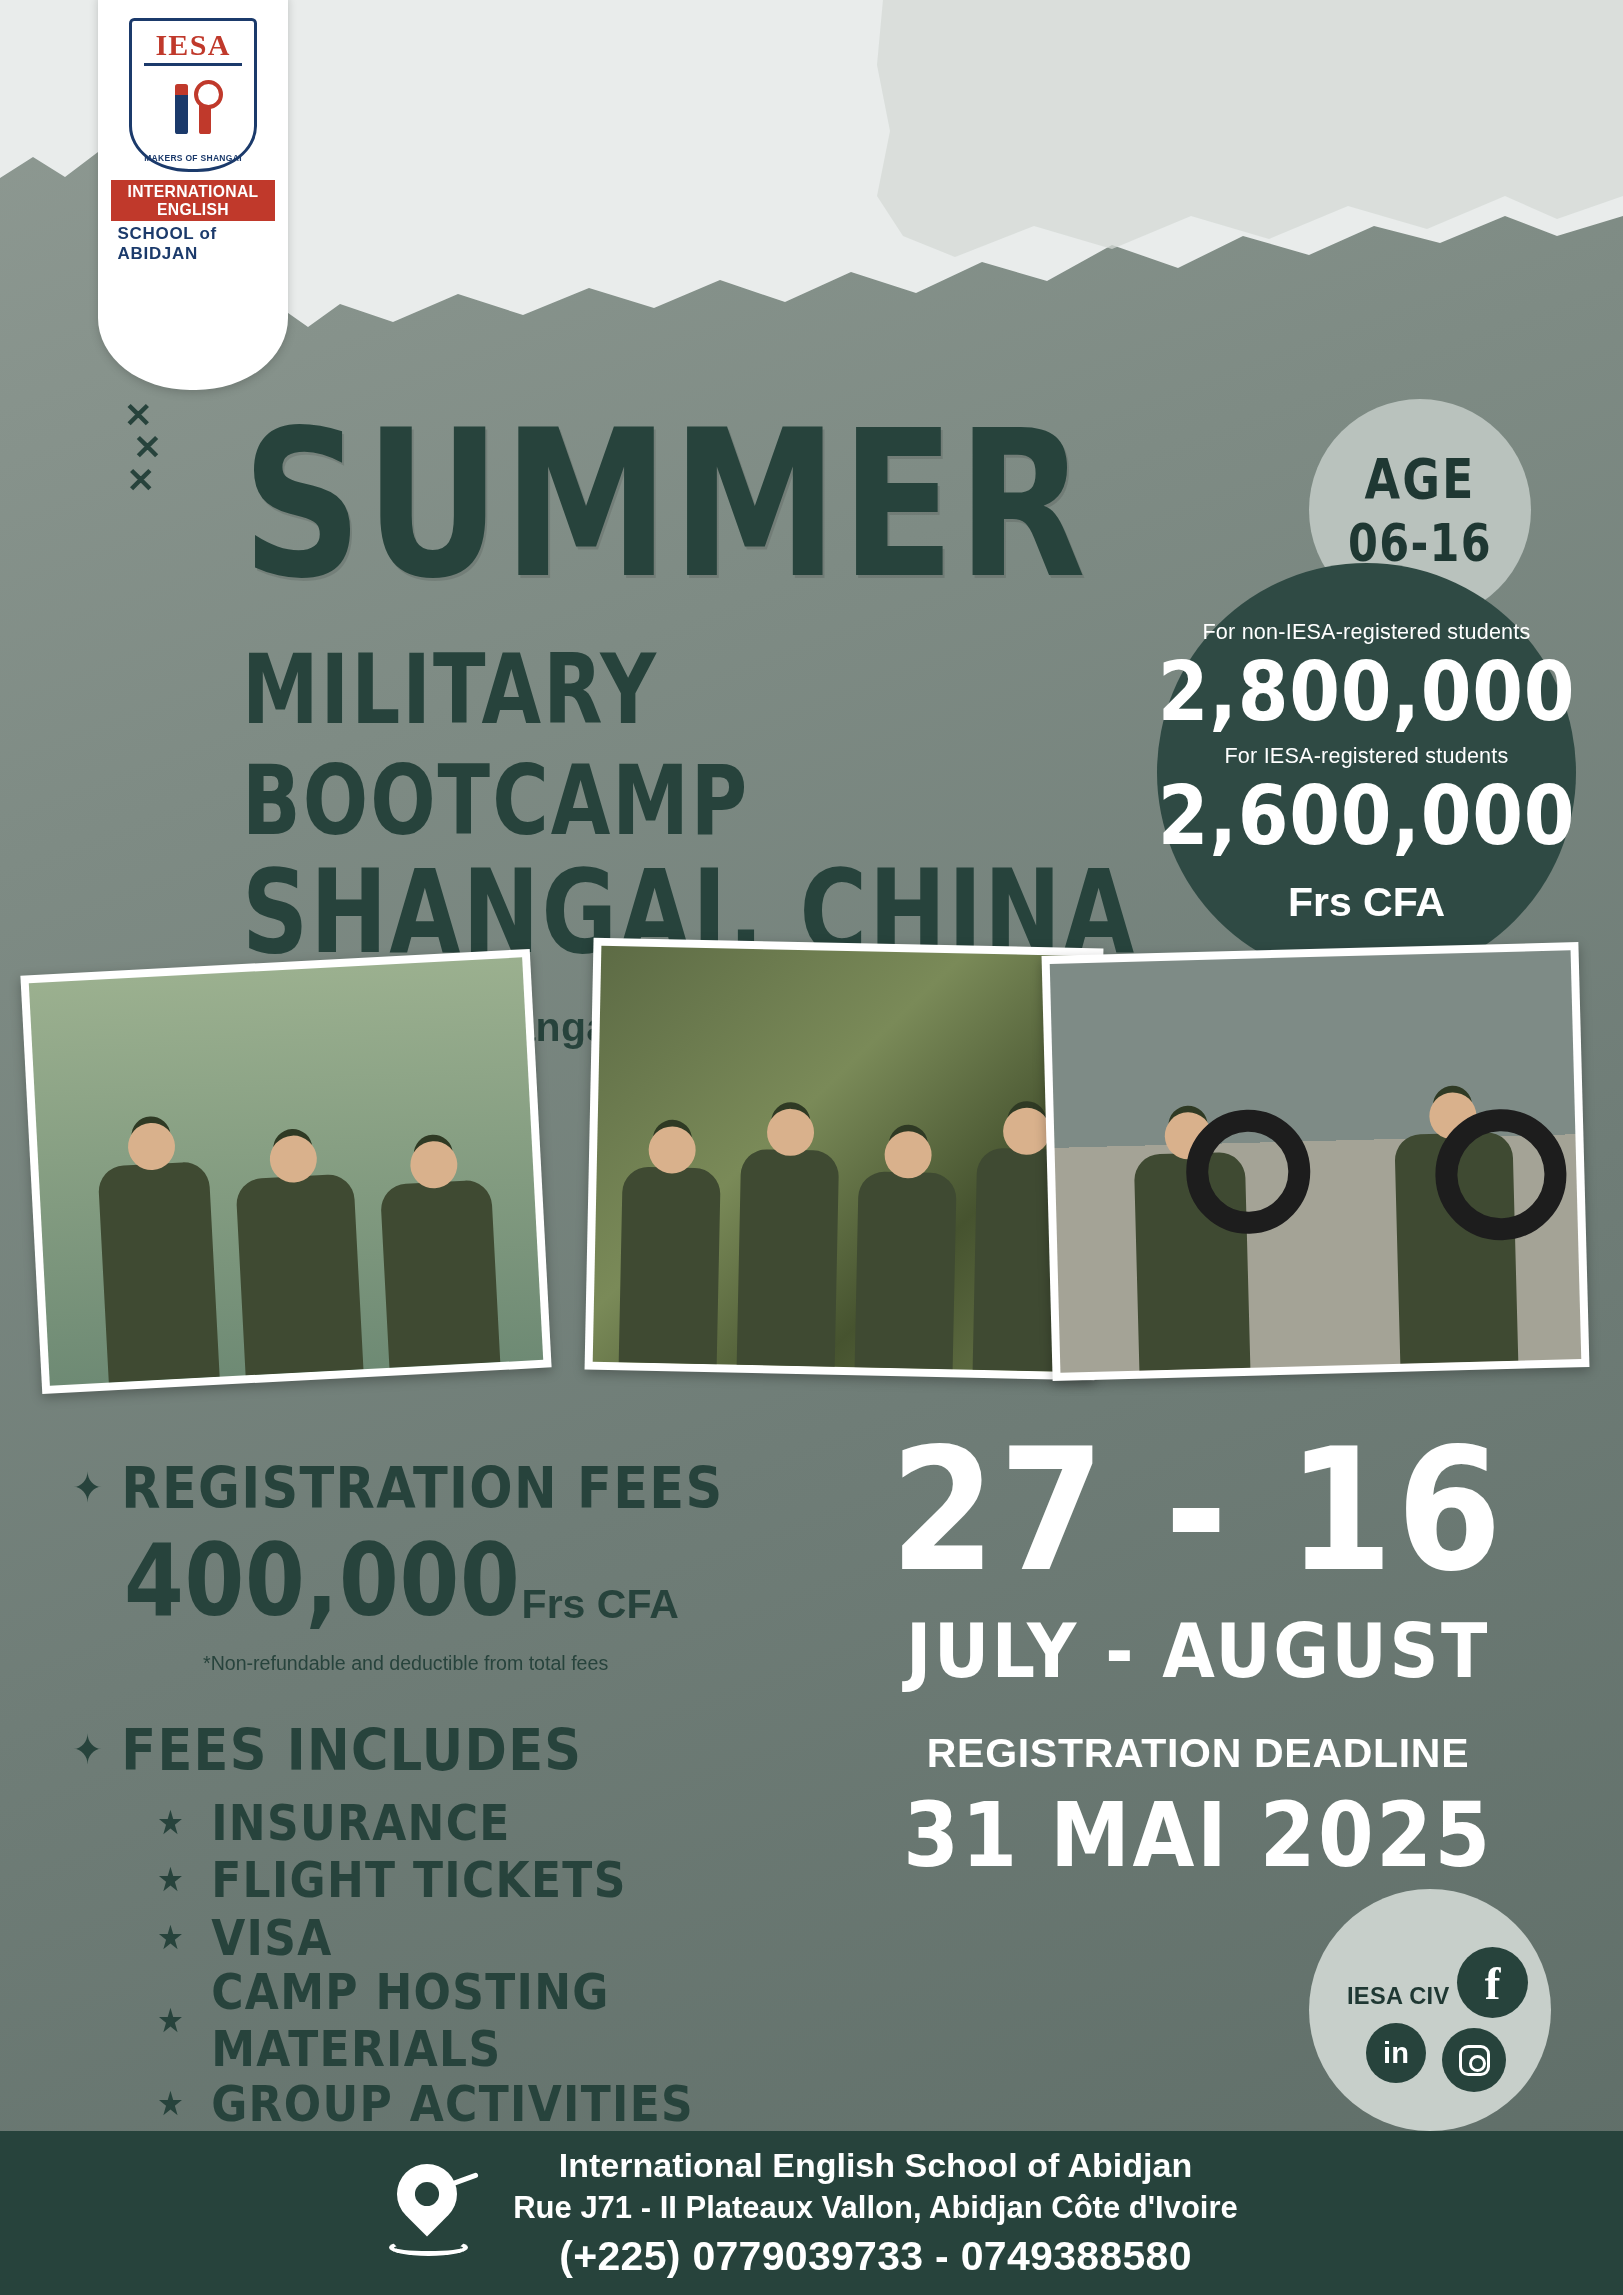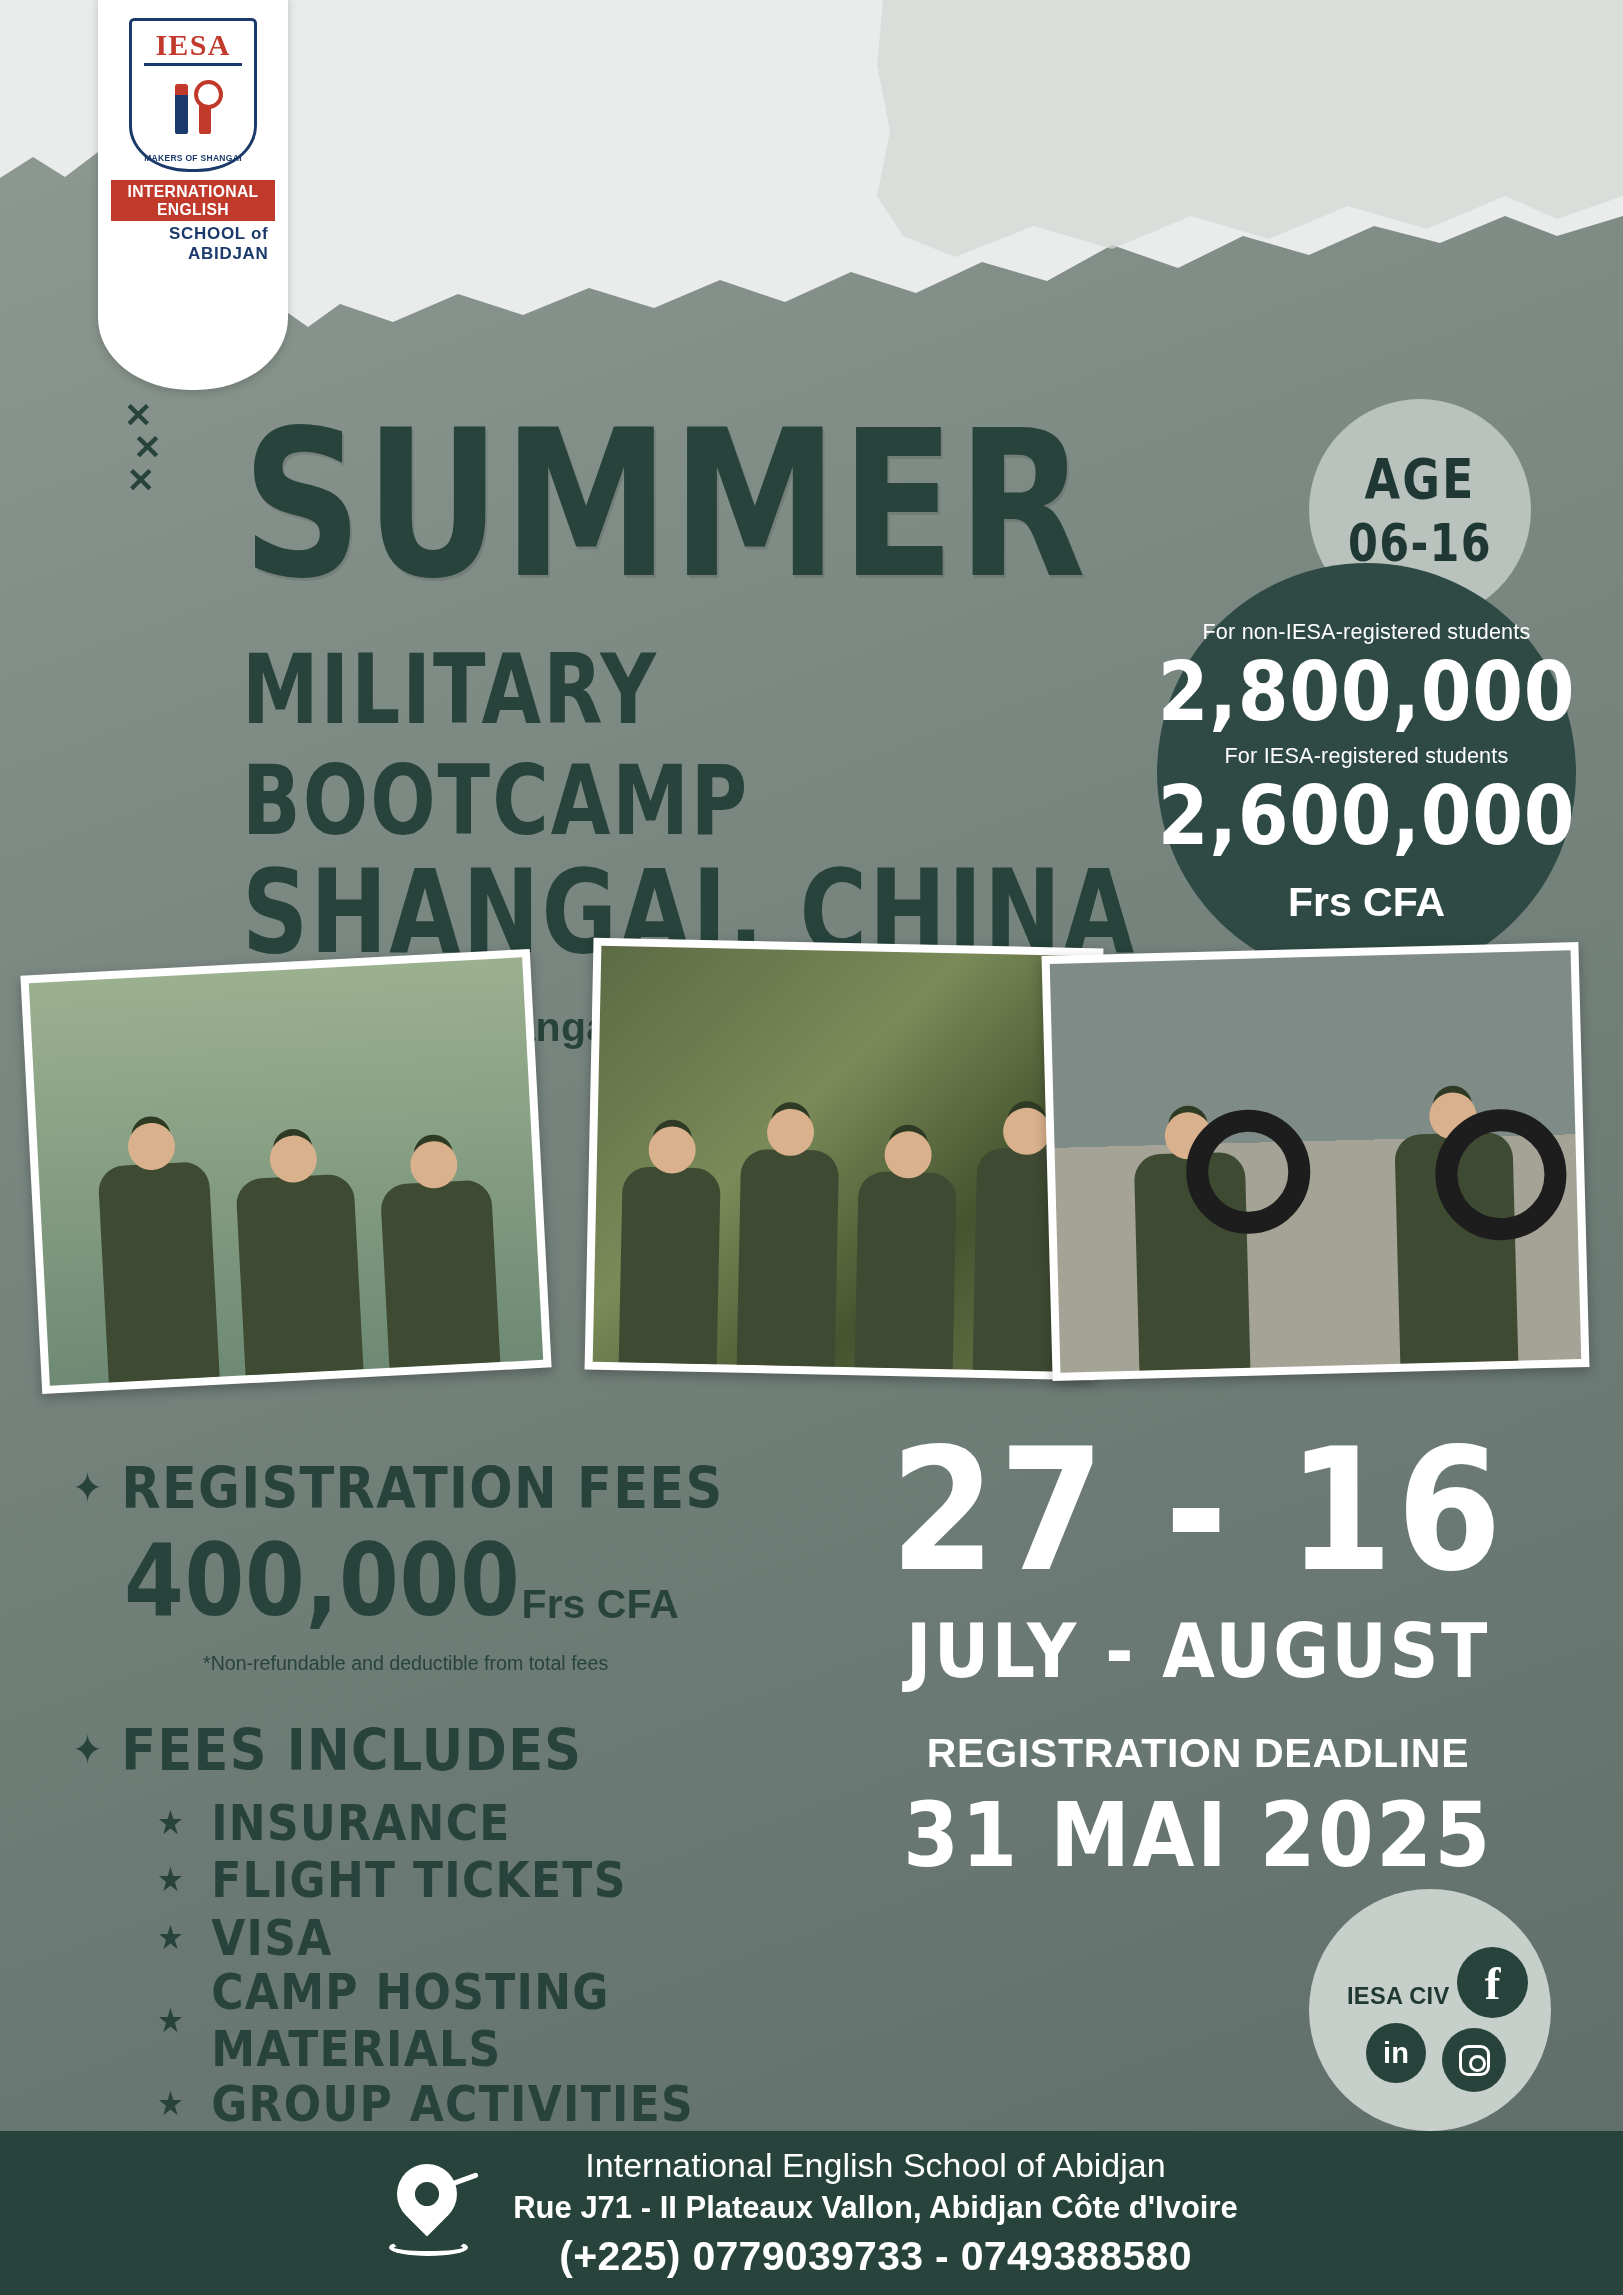--- a/index.html
+++ b/index.html
@@ -103,21 +103,21 @@
     margin-top: 7.9px;
     background: #c0392b; color: #fff;
     font-size: 15.7px; font-weight: bold;
     letter-spacing: 0.3px;
     padding: 2.6px 6.5px; width: 164px; text-align: center;
   }
   .logo-blue {
     background: #fff; color: #1b3a6b;
     font-size: 17px; font-weight: bold;
     letter-spacing: 0.7px;
-    padding: 2.6px 6.5px; width: 164px; text-align: right;
+    padding: 2.6px 6.5px; width: 164px; text-align: left;
   }
   
   .headline { position: absolute; left: 242px; top: 419px; width: 949px; }
   .h-summer {
     font-family: "DejaVu Sans", sans-serif;
     font-weight: bold;
     font-size: 167px;
     line-height: .85;
     letter-spacing: 2.6px;
     color: #27433c;
@@ -313,21 +313,21 @@
   .sicon.ig { left: 110px; top: 103px; width: 64px; height: 64px; }
   .ig-glyph { width: 31px; height: 31px; border: 3.9px solid #fff; border-radius: 9.2px; position: relative; }
   .ig-glyph::after { content: ""; position: absolute; left: 7.2px; top: 7.2px; width: 11.8px; height: 11.8px; border: 3.3px solid #fff; border-radius: 50%; }
   
   .footer {
     position: absolute; left: 0; bottom: 0; width: 1623px; height: 164px;
     background: #27433c; color: #fff;
     display: flex; align-items: center; justify-content: center; gap: 30px;
   }
   .footer-text { text-align: center; }
-  .f1 { font-weight: normal; font-size: 34px; margin-bottom: 5.2px; }
+  .f1 { font-weight: bold; font-size: 34px; margin-bottom: 5.2px; }
   .f2 { font-weight: bold; font-size: 31px; margin-bottom: 6.5px; text-align: center; }
   .f3 { font-weight: bold; font-size: 41px; letter-spacing: 0.3px; }
   .pin {
     width: 98px; height: 105px; position: relative;
   }
   .pin .drop {
     position: absolute; left: 11.8px; top: 3.9px;
     width: 60px; height: 60px; border-radius: 50% 50% 50% 0;
     transform: rotate(-45deg);
     background: #fff;

